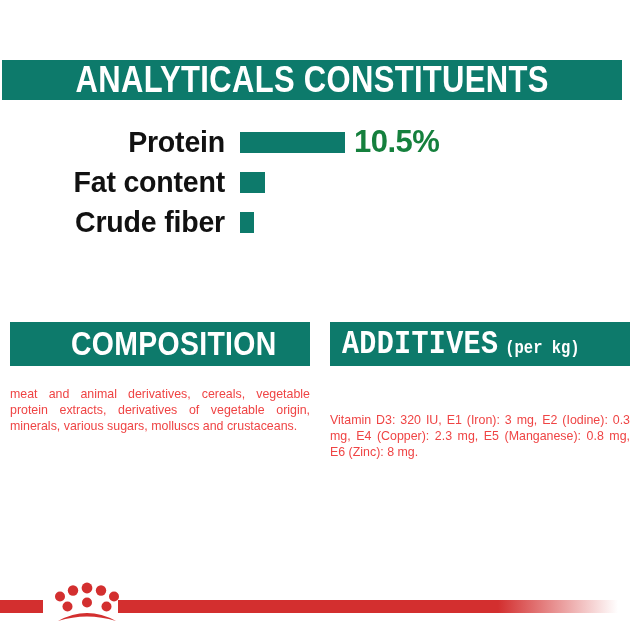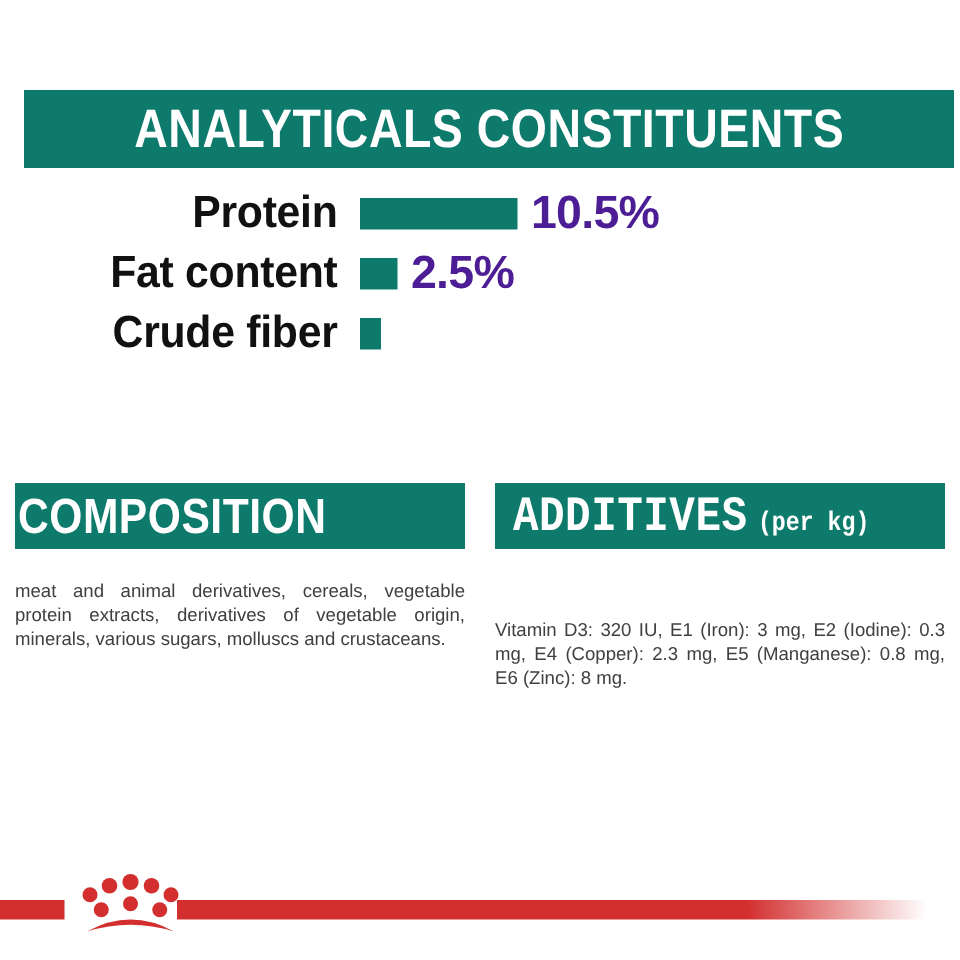--- a/index.html
+++ b/index.html
@@ -30,24 +30,24 @@
     color: #ffffff;
     font-weight: bold;
     letter-spacing: 0.4px;
     white-space: nowrap;
     transform: scaleX(0.86);
     transform-origin: center center;
   }
 
   
   #analytics-band {
-    left: 16px;
+    left: 2px;
     top: 60px;
     width: 620px;
-    height: 52px;
+    height: 40px;
   }
   #analytics-band .band-title {
     font-size: 36px;
   }
 
   
   #nutrients {
     position: absolute;
     left: 0;
     top: 122px;
@@ -76,32 +76,32 @@
   }
   .nutrient-bar {
     height: 21px;
     background: #0d7a6b;
     display: block;
   }
   .nutrient-value {
     margin-left: 9px;
     font-size: 31px;
     font-weight: bold;
-    color: #4c1d95;
+    color: #15803d;
     letter-spacing: -0.5px;
     white-space: nowrap;
   }
 
   
   #composition-band {
     left: 10px;
     top: 322px;
     width: 300px;
     height: 44px;
-    justify-content: flex-start;
+    justify-content: flex-end;
     padding-left: 2px;
   }
   #composition-band .band-title {
     font-size: 33px;
     transform-origin: left center;
   }
 
   #additives-band {
     left: 330px;
     top: 322px;
@@ -123,21 +123,21 @@
     margin-left: 8px;
     letter-spacing: 0;
     transform: scaleX(1);
   }
 
   .body-text {
     position: absolute;
     top: 374px;
     font-size: 12.4px;
     line-height: 16px;
-    color: #404040;
+    color: #ef4444;
     text-align: justify;
   }
   #composition-text {
     left: 10px;
     width: 300px;
   }
   #additives-text {
     left: 330px;
     width: 300px;
     margin-top: 38px;
@@ -188,21 +188,20 @@
     <span class="nutrient-bar-wrap">
       <span class="nutrient-bar" id="bar-protein" style="width: 105px;"></span>
       <span class="nutrient-value">10.5%</span>
     </span>
   </div>
 
   <div class="nutrient-row">
     <span class="nutrient-label">Fat content</span>
     <span class="nutrient-bar-wrap">
       <span class="nutrient-bar" id="bar-fat" style="width: 25px;"></span>
-      <span class="nutrient-value">2.5%</span>
     </span>
   </div>
 
   <div class="nutrient-row">
     <span class="nutrient-label">Crude fiber</span>
     <span class="nutrient-bar-wrap">
       <span class="nutrient-bar" id="bar-fiber" style="width: 14px;"></span>
     </span>
   </div>
 

